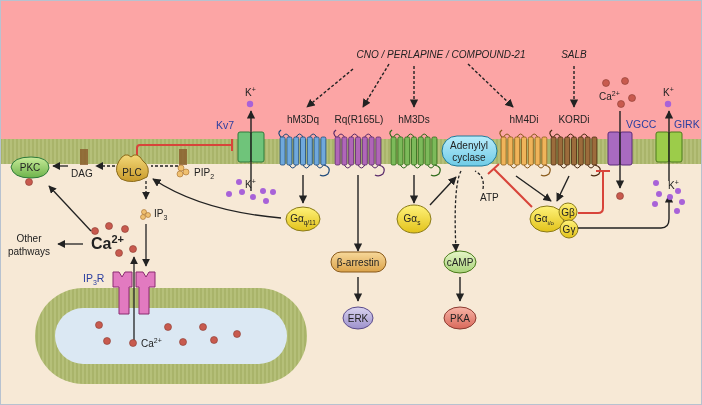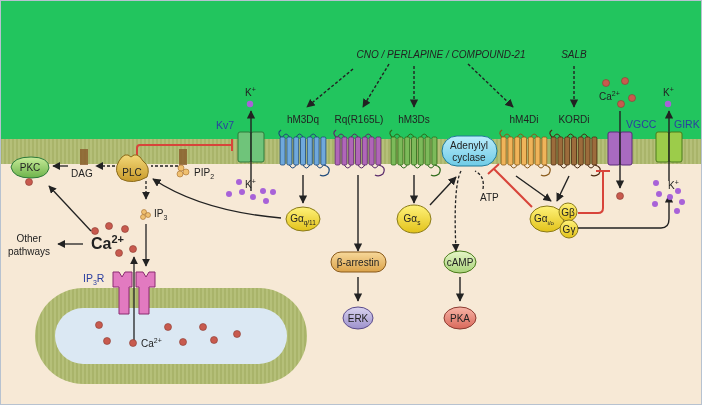--- a/index.html
+++ b/index.html
@@ -1,17 +1,17 @@
 <!DOCTYPE html>
 <html><head>
 <meta charset="utf-8">
 <style>
   html,body{margin:0;padding:0;background:#fff;}
   body{width:702px;height:405px;overflow:hidden;font-family:"Liberation Sans",sans-serif;}
-  #frame{position:absolute;left:0;top:0;width:700px;height:403px;border:1px solid #b7c2d0;background:#22c55e;overflow:hidden;}
+  #frame{position:absolute;left:0;top:0;width:700px;height:403px;border:1px solid #b7c2d0;background:#fca5a5;overflow:hidden;}
   svg{position:absolute;left:0;top:0;}
   .lbl{font-family:"Liberation Sans",sans-serif;font-size:10px;fill:#222;}
   .blue{fill:#2b3ea0;font-size:10.5px;}
   .ital{font-style:italic;font-size:10px;fill:#222;}
   .big{font-size:16px;font-weight:bold;fill:#222;}
 </style>
 </head>
 <body>
 
 <div id="frame">

